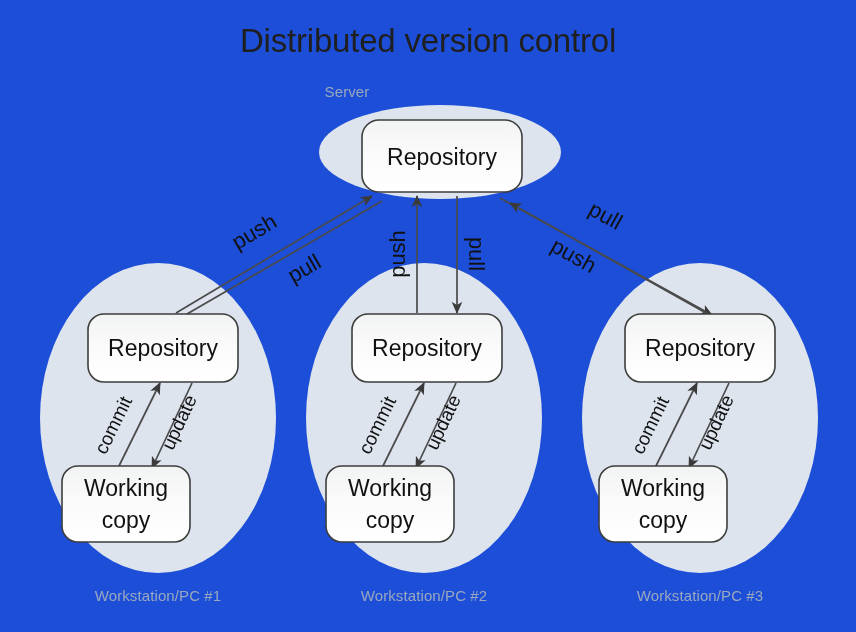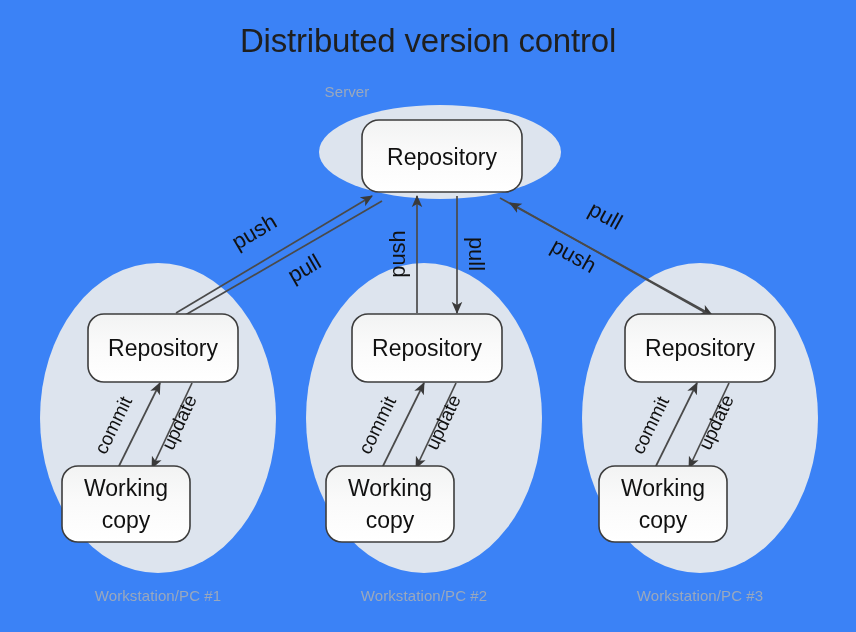--- a/index.html
+++ b/index.html
@@ -7,21 +7,21 @@
     padding: 0;
     background: #ffffff;
   }
   body {
     font-family: "Liberation Sans", sans-serif;
   }
   #canvas {
     position: relative;
     width: 856px;
     height: 632px;
-    background: #3b82f6;
+    background: #1d4ed8;
     overflow: hidden;
   }
   #diagram-svg {
     position: absolute;
     left: 0;
     top: 0;
     width: 856px;
     height: 632px;
   }
   .title-text {

